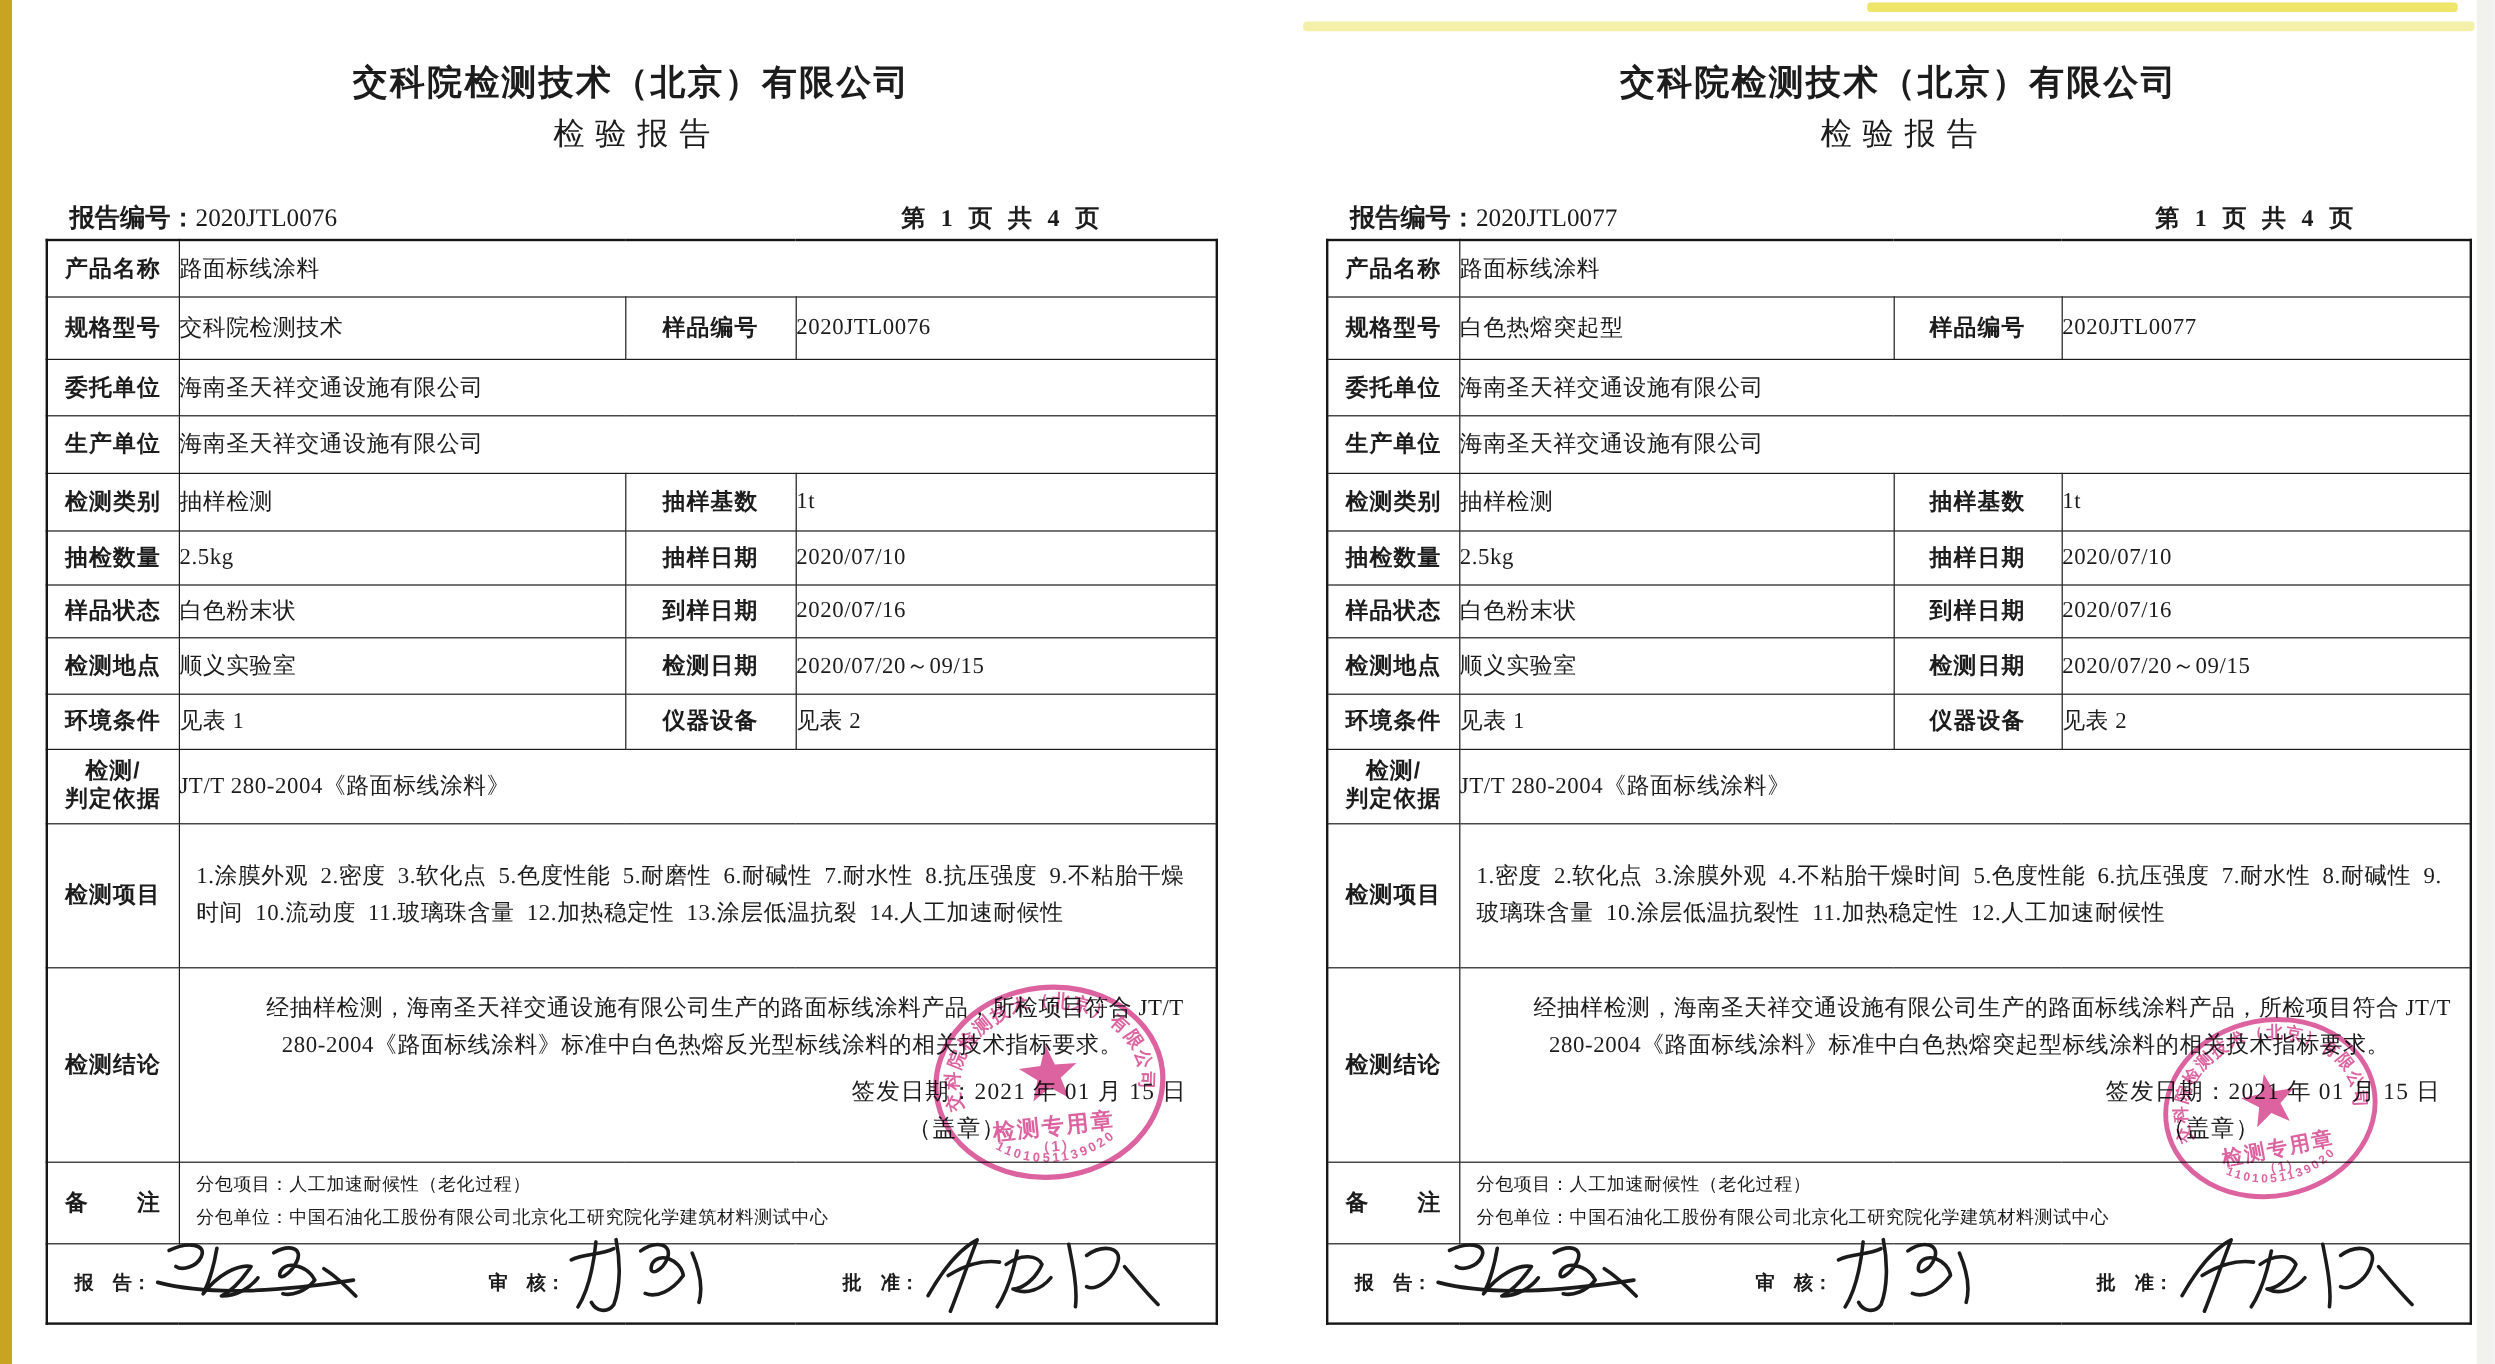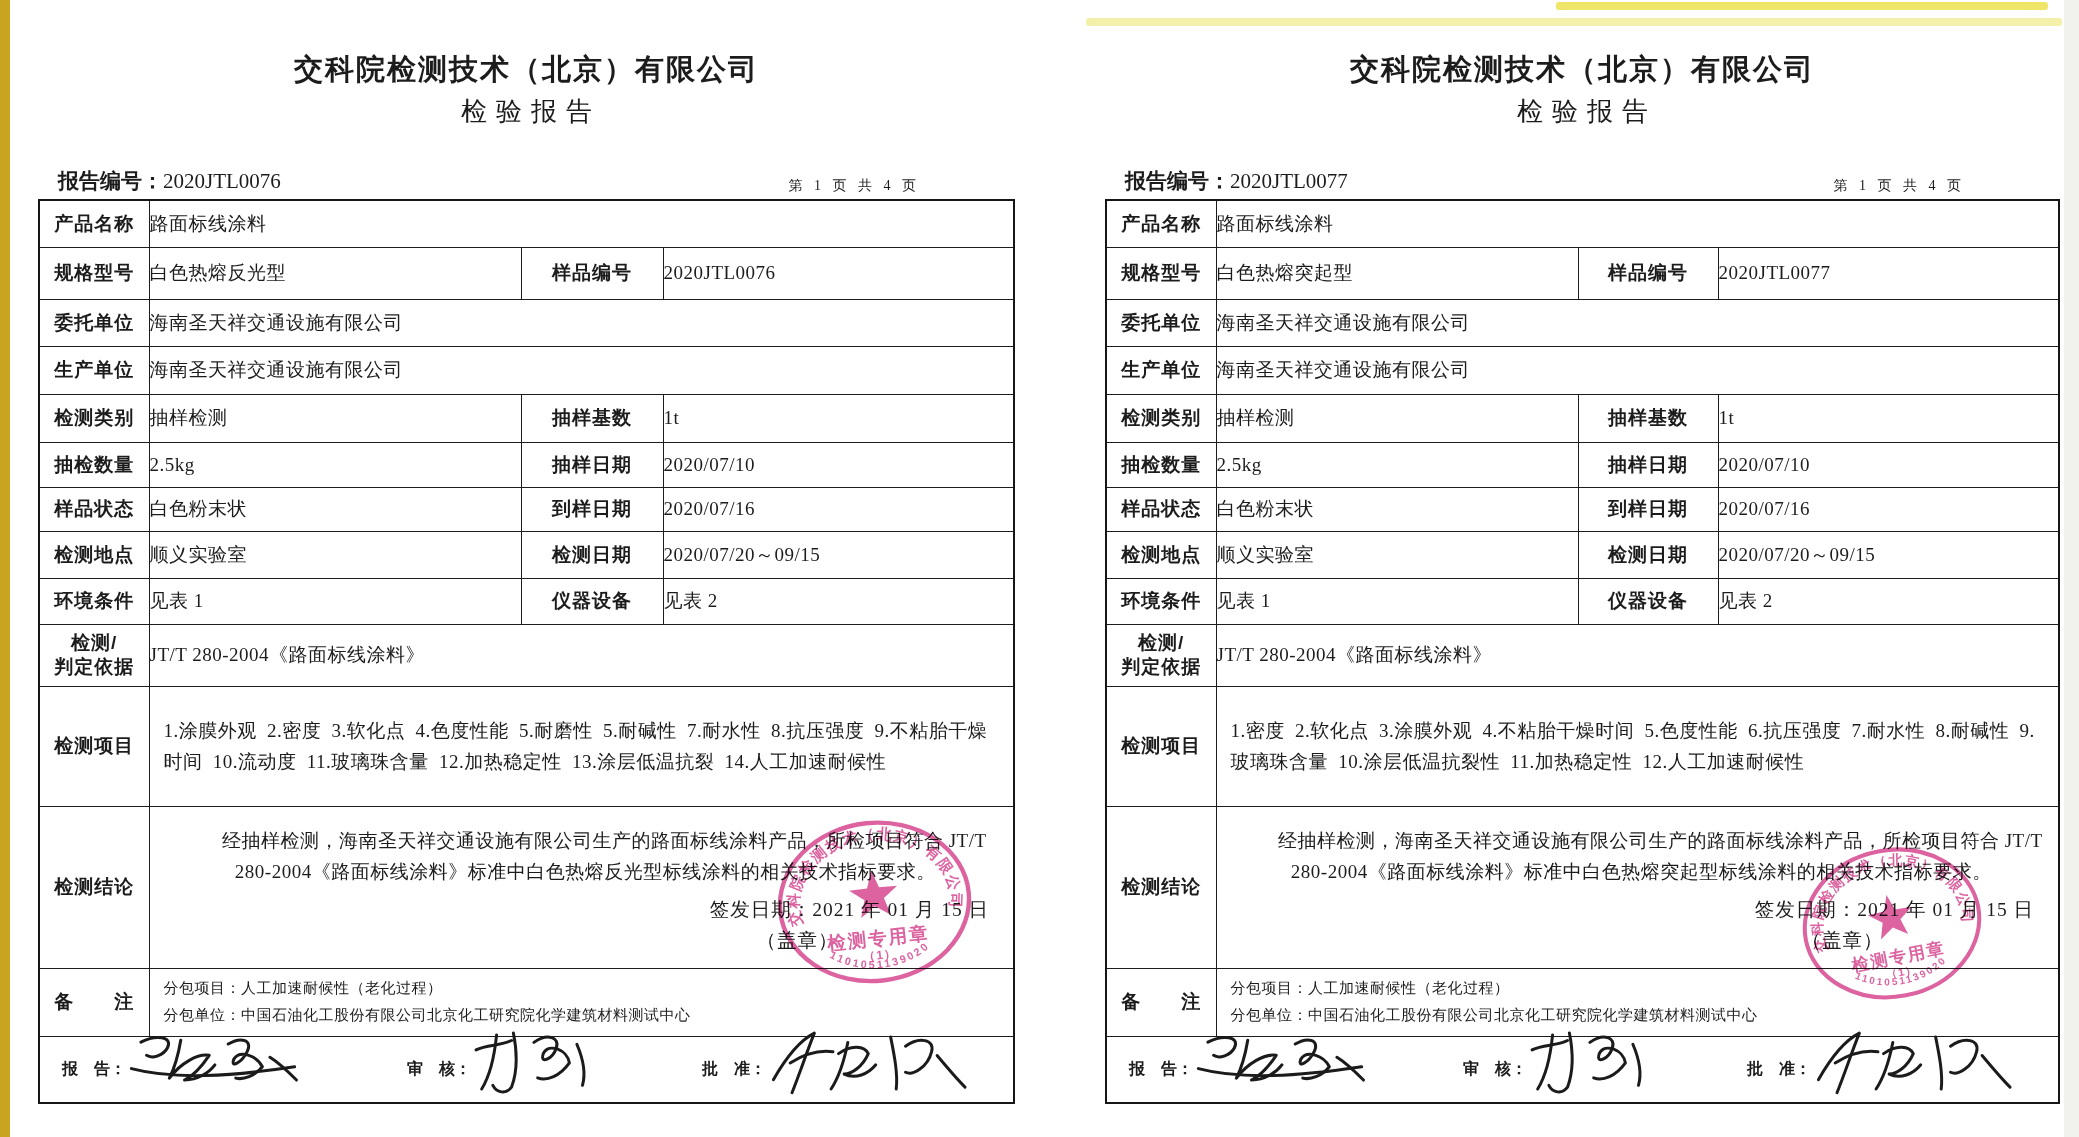--- a/index.html
+++ b/index.html
@@ -23,21 +23,21 @@
   .sheet-l{left:38px;width:977px;}
   .sheet-r{left:66px;width:955px;}
 
   .title-block{text-align:center;padding-top:52px;font-family:"Liberation Sans","DejaVu Sans",sans-serif;}
   .title1{font-size:29px;font-weight:bold;letter-spacing:2px;line-height:34px;}
   .title2{font-size:26px;font-weight:normal;letter-spacing:9px;text-indent:9px;line-height:32px;margin-top:9px;}
 
   .meta-row{display:flex;justify-content:space-between;align-items:flex-end;margin-top:38px;height:30px;}
   .report-no{font-size:21px;padding-left:20px;white-space:nowrap;}
   .report-no .lbl{font-family:"Liberation Sans","DejaVu Sans",sans-serif;font-weight:bold;}
-  .page-info{font-size:14px;letter-spacing:4px;padding-right:95px;white-space:nowrap;}
+  .page-info{font-size:20px;letter-spacing:4px;padding-right:95px;white-space:nowrap;font-weight:bold;}
 
   table.report{border-collapse:collapse;table-layout:fixed;width:100%;margin-top:4px;}
   table.report td{border:1.8px solid #1c1c1c;padding:0;}
   table.report{border:2.5px solid #161616;}
   td.lab{
     font-family:"Liberation Sans","DejaVu Sans",sans-serif;font-weight:bold;
     font-size:19px;text-align:center;letter-spacing:1px;
   }
   td.val{font-size:19px;padding-left:14px;letter-spacing:.5px;}
   .r1{height:47px}.r2{height:52px}.r3{height:47px}.r4{height:48px}.r5{height:48px}
@@ -98,21 +98,21 @@
             <col style="width:142px">
             <col>
           </colgroup>
         <tbody>
             <tr class="r1">
           <td class="lab">产品名称</td>
           <td class="val" colspan="3">路面标线涂料</td>
         </tr>
         <tr class="r2">
           <td class="lab">规格型号</td>
-          <td class="val">白色热熔反光型</td>
+          <td class="val">交科院检测技术</td>
           <td class="lab">样品编号</td>
           <td class="val">2020JTL0076</td>
         </tr>
         <tr class="r3">
           <td class="lab">委托单位</td>
           <td class="val" colspan="3">海南圣天祥交通设施有限公司</td>
         </tr>
         <tr class="r4">
           <td class="lab">生产单位</td>
           <td class="val" colspan="3">海南圣天祥交通设施有限公司</td>
@@ -150,21 +150,21 @@
         <tr class="r10">
           <td class="lab two-line">
             <div>检测/</div>
             <div>判定依据</div>
           </td>
           <td class="val" colspan="3">JT/T 280-2004《路面标线涂料》</td>
         </tr>
         <tr class="r11">
           <td class="lab">检测项目</td>
           <td class="val" colspan="3">
-                <div class="items-text">1.涂膜外观 2.密度 3.软化点 4.色度性能 5.耐磨性 5.耐碱性 7.耐水性 8.抗压强度 9.不粘胎干燥时间 10.流动度 11.玻璃珠含量 12.加热稳定性 13.涂层低温抗裂 14.人工加速耐候性</div>
+                <div class="items-text">1.涂膜外观 2.密度 3.软化点 5.色度性能 5.耐磨性 6.耐碱性 7.耐水性 8.抗压强度 9.不粘胎干燥时间 10.流动度 11.玻璃珠含量 12.加热稳定性 13.涂层低温抗裂 14.人工加速耐候性</div>
               </td>
         </tr>
         <tr class="r12">
           <td class="lab">检测结论</td>
           <td class="concl-cell" colspan="3">
             <div class="concl-text">经抽样检测，海南圣天祥交通设施有限公司生产的路面标线涂料产品，所检项目符合 JT/T 280-2004《路面标线涂料》标准中白色热熔反光型标线涂料的相关技术指标要求。</div>
             <div class="issue-block">
               <div>签发日期：2021 年 01 月 15 日</div>
               <div class="seal-note">（盖章）</div>
             </div>

